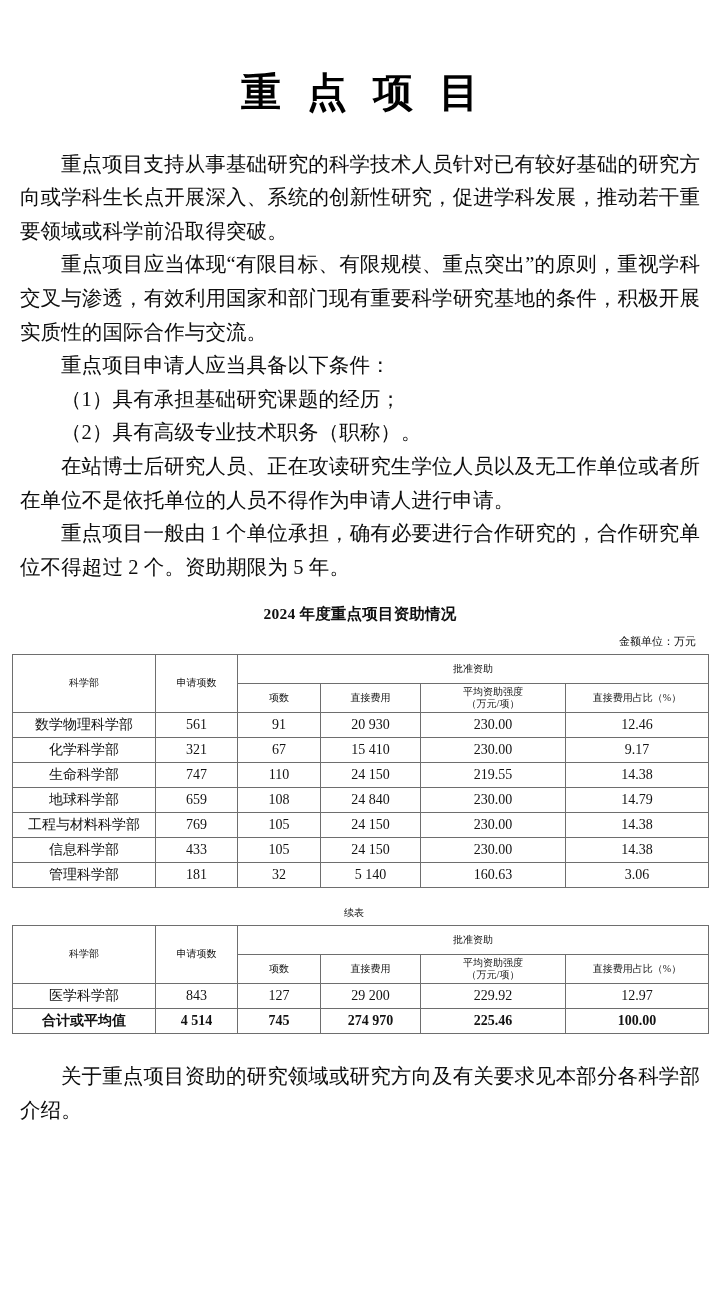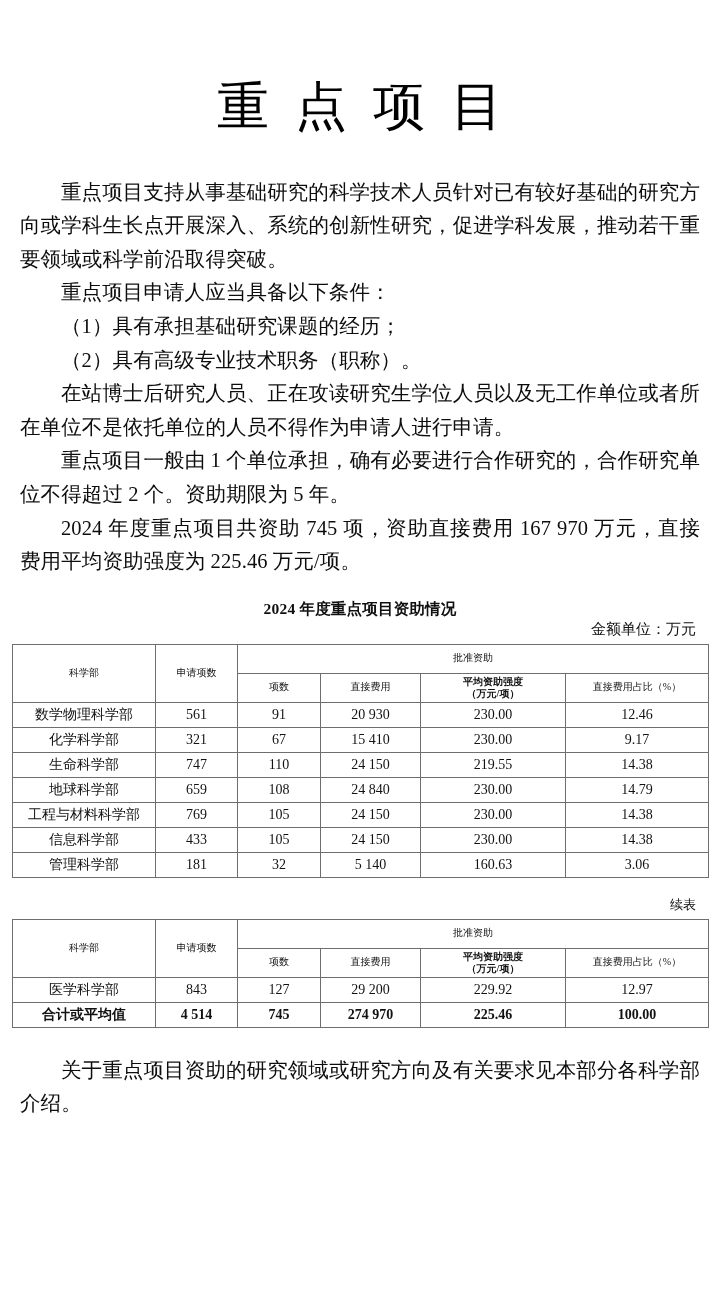--- a/index.html
+++ b/index.html
@@ -18,22 +18,22 @@
     position: relative;
     width: 720px;
     height: 1300px;
     box-sizing: border-box;
     padding: 0 12px;
   }
 
   
   .doc-title {
     text-align: center;
-    font-size: 52px;
-    font-weight: normal;
+    font-size: 40px;
+    font-weight: bold;
     letter-spacing: 26px;
     text-indent: 26px;
     line-height: 1;
     padding-top: 46px;
     padding-bottom: 8px;
     color: #000;
     font-family: "Liberation Serif", "DejaVu Serif", serif;
   }
 
   
@@ -58,26 +58,27 @@
   
   .table-caption {
     text-align: center;
     font-size: 15.5px;
     font-weight: bold;
     margin-top: 20px;
     letter-spacing: 0.2px;
   }
   .unit-label {
     text-align: right;
-    font-size: 15px;
+    font-size: 11px;
+    margin-top: 9px;
     padding-right: 12px;
   }
   .cont-label {
-    text-align: right;
-    font-size: 13px;
+    text-align: center;
+    font-size: 10px;
     margin-top: 0px;
     padding-right: 12px;
   }
 
   
   table.grant-table {
     width: 696px;
     border-collapse: collapse;
     margin-top: 5px;
     table-layout: fixed;
@@ -103,21 +104,20 @@
   table.grant-table tbody td {
     height: 24px;
     font-size: 14px;
   }
   table.grant-table tbody tr.total-row td {
     font-weight: bold;
   }
   .hdr-two-line {
     display: block;
     line-height: 1.22;
-    font-weight: bold;
   }
 
   
   col.c-dept  { width: 143px; }
   col.c-apply { width: 82px; }
   col.c-num   { width: 83px; }
   col.c-fee   { width: 100px; }
   col.c-int   { width: 145px; }
   col.c-pct   { width: 143px; }
 
@@ -128,26 +128,26 @@
 </style>
 </head>
 <body>
 
 <div class="page">
 
   <h1 class="doc-title">重点项目</h1>
 
   <div class="body-block">
     <p class="para">重点项目支持从事基础研究的科学技术人员针对已有较好基础的研究方向或学科生长点开展深入、系统的创新性研究，促进学科发展，推动若干重要领域或科学前沿取得突破。</p>
+    <p class="para">重点项目应当体现“有限目标、有限规模、重点突出”的原则，重视学科交叉与渗透，有效利用国家和部门现有重要科学研究基地的条件，积极开展实质性的国际合作与交流。</p>
     <p class="para">重点项目申请人应当具备以下条件：</p>
     <p class="para noindent-list">（1）具有承担基础研究课题的经历；</p>
     <p class="para noindent-list">（2）具有高级专业技术职务（职称）。</p>
     <p class="para">在站博士后研究人员、正在攻读研究生学位人员以及无工作单位或者所在单位不是依托单位的人员不得作为申请人进行申请。</p>
     <p class="para">重点项目一般由 1 个单位承担，确有必要进行合作研究的，合作研究单位不得超过 2 个。资助期限为 5 年。</p>
-    <p class="para">2024 年度重点项目共资助 745 项，资助直接费用 167 970 万元，直接费用平均资助强度为 225.46 万元/项。</p>
   </div>
 
   <div class="table-caption">2024 年度重点项目资助情况</div>
   <div class="unit-label">金额单位：万元</div>
 
   <table class="grant-table">
     <colgroup>
       <col class="c-dept">
         <col class="c-apply">
         <col class="c-num">

